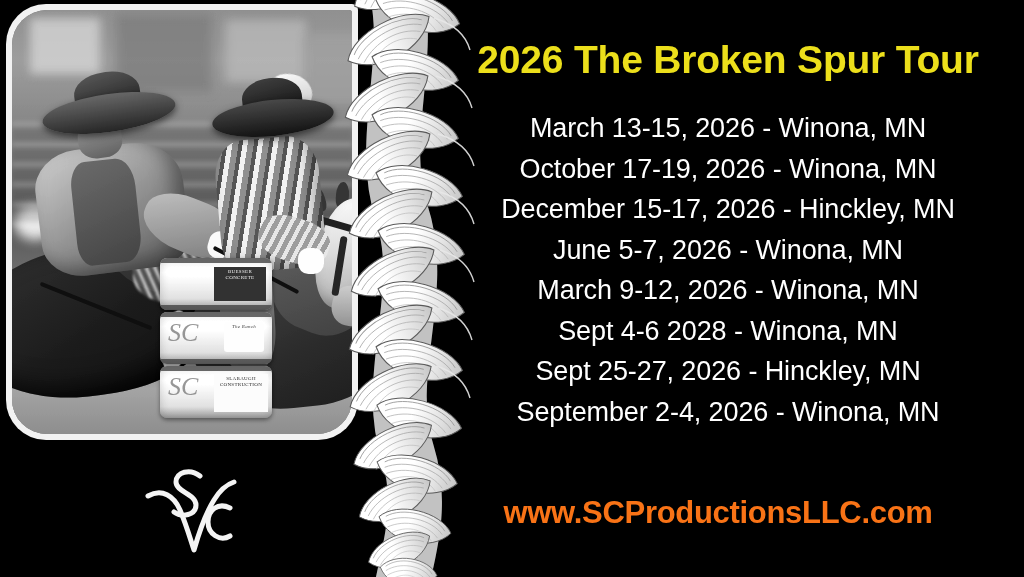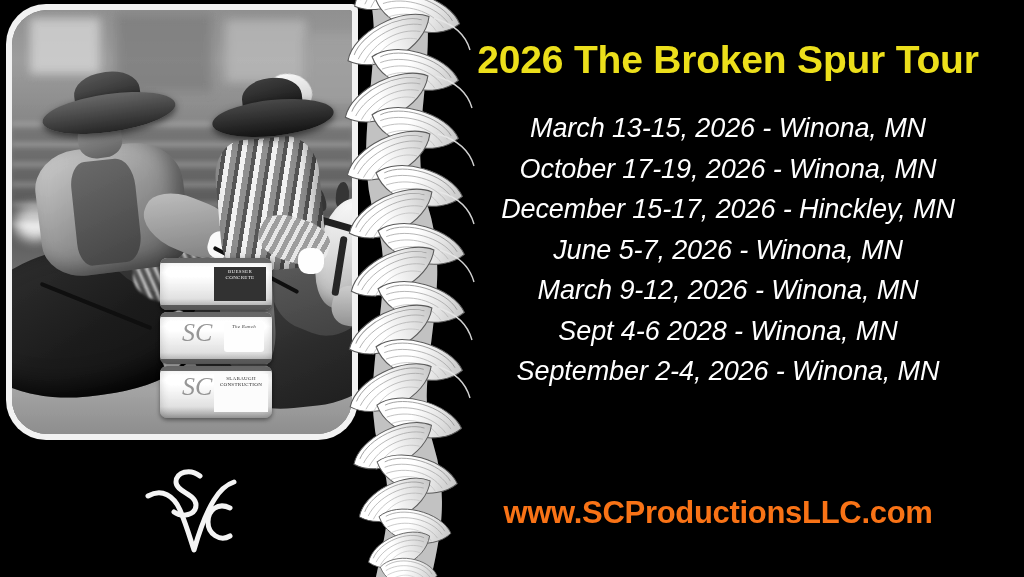--- a/index.html
+++ b/index.html
@@ -378,21 +378,21 @@
     border-radius: 3px;
     font-family: "Liberation Serif", serif;
     font-style: italic;
   }
   .barrel-label.l-construction {
     right: 4px; top: 8px; width: 54px; height: 38px;
     background: #efefef; color: #303030;
   }
   .barrel-sc {
     position: absolute;
-    left: 22px; top: 6px;
+    left: 8px; top: 6px;
     font-family: "Liberation Serif", serif;
     font-style: italic;
     font-size: 26px;
     color: #7d7d7d;
     opacity: .8;
   }
 
   
   .braid {
     position: absolute;
@@ -428,21 +428,20 @@
 
   .date-list {
     position: absolute;
     left: 440px;
     top: 108px;
     width: 576px;
     text-align: center;
     list-style: none;
     margin: 0;
     padding: 0;
-    font-style: italic;
   }
   .date-list li {
     color: #ffffff;
     font-size: 27px;
     line-height: 40.5px;
     letter-spacing: -0.1px;
     white-space: nowrap;
   }
 
   .website {
@@ -598,18 +597,19 @@
 
   <div class="title">2026 The Broken Spur Tour</div>
 
   <ul class="date-list">
     <li>March 13-15, 2026 - Winona, MN</li>
     <li>October 17-19, 2026 - Winona, MN</li>
     <li>December 15-17, 2026 - Hinckley, MN</li>
     <li>June 5-7, 2026 - Winona, MN</li>
     <li>March 9-12, 2026 - Winona, MN</li>
     <li>Sept 4-6 2028 - Winona, MN</li>
+    <li>Sept 25-27, 2026 - Hinckley, MN</li>
     <li>September 2-4, 2026 - Winona, MN</li>
   </ul>
 
   <div class="website">www.SCProductionsLLC.com</div>
 
 </div>
 
 </body></html>

